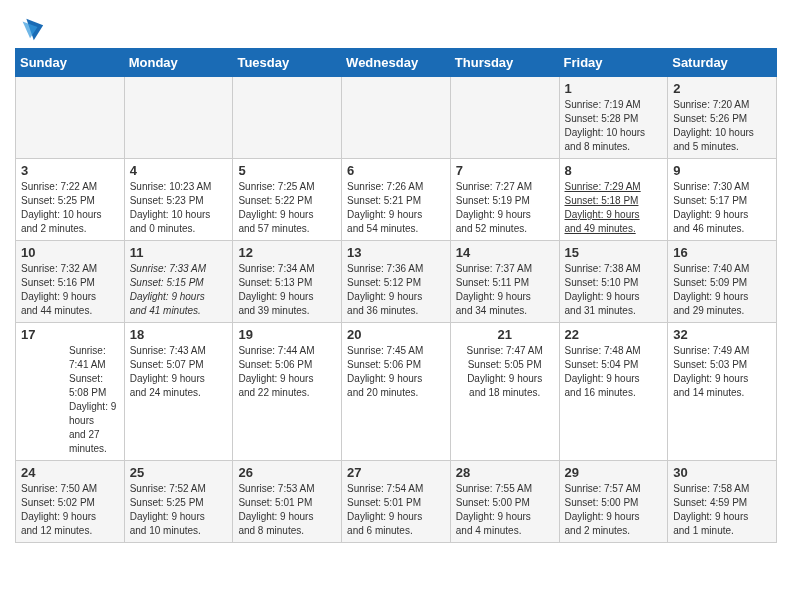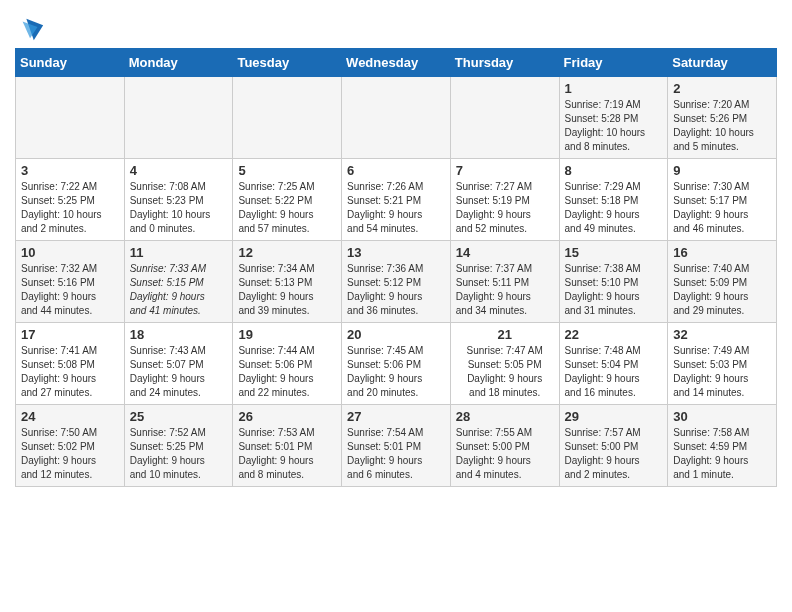--- a/index.html
+++ b/index.html
@@ -151,21 +151,21 @@
       <tr>
         <td style="background: rgb(255, 255, 255);">
           <span class="day-num">3</span>
           <div class="day-info" style="white-space: pre-line;">Sunrise: 7:22 AM
 Sunset: 5:25 PM
 Daylight: 10 hours
 and 2 minutes.</div>
         </td>
         <td style="background: rgb(255, 255, 255);">
           <span class="day-num">4</span>
-          <div class="day-info" style="white-space: pre-line;">Sunrise: 7:08 AM
+          <div class="day-info" style="white-space: pre-line;">Sunrise: 10:23 AM
 Sunset: 5:23 PM
 Daylight: 10 hours
 and 0 minutes.</div>
         </td>
         <td style="background: rgb(255, 255, 255);">
           <span class="day-num">5</span>
           <div class="day-info" style="white-space: pre-line;">Sunrise: 7:25 AM
 Sunset: 5:22 PM
 Daylight: 9 hours
 and 57 minutes.</div>
@@ -179,21 +179,21 @@
         </td>
         <td style="background: rgb(255, 255, 255);">
           <span class="day-num">7</span>
           <div class="day-info" style="white-space: pre-line;">Sunrise: 7:27 AM
 Sunset: 5:19 PM
 Daylight: 9 hours
 and 52 minutes.</div>
         </td>
         <td style="background: rgb(255, 255, 255);">
           <span class="day-num">8</span>
-          <div class="day-info" style="white-space: pre-line;">Sunrise: 7:29 AM
+          <div class="day-info" style="white-space: pre-line; text-decoration: underline;">Sunrise: 7:29 AM
 Sunset: 5:18 PM
 Daylight: 9 hours
 and 49 minutes.</div>
         </td>
         <td style="background: rgb(255, 255, 255);">
           <span class="day-num">9</span>
           <div class="day-info" style="white-space: pre-line;">Sunrise: 7:30 AM
 Sunset: 5:17 PM
 Daylight: 9 hours
 and 46 minutes.</div>
@@ -246,21 +246,21 @@
           <span class="day-num">16</span>
           <div class="day-info" style="white-space: pre-line;">Sunrise: 7:40 AM
 Sunset: 5:09 PM
 Daylight: 9 hours
 and 29 minutes.</div>
         </td>
       </tr>
       <tr>
         <td style="background: rgb(255, 255, 255);">
           <span class="day-num">17</span>
-          <div class="day-info" style="white-space: pre-line;">Sunrise: 7:41 AM
+          <div class="day-info" style="white-space: pre-line; margin-left: 48px;">Sunrise: 7:41 AM
 Sunset: 5:08 PM
 Daylight: 9 hours
 and 27 minutes.</div>
         </td>
         <td style="background: rgb(255, 255, 255);">
           <span class="day-num">18</span>
           <div class="day-info" style="white-space: pre-line;">Sunrise: 7:43 AM
 Sunset: 5:07 PM
 Daylight: 9 hours
 and 24 minutes.</div>

